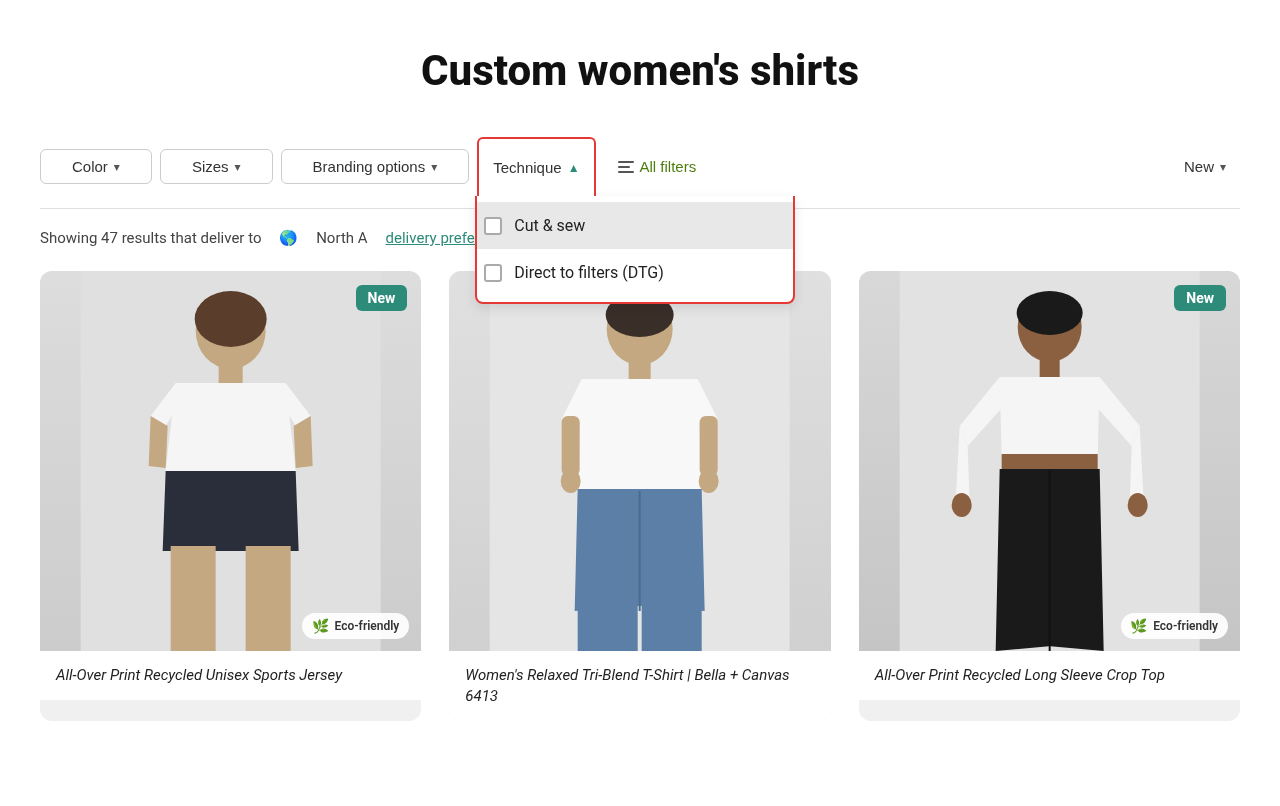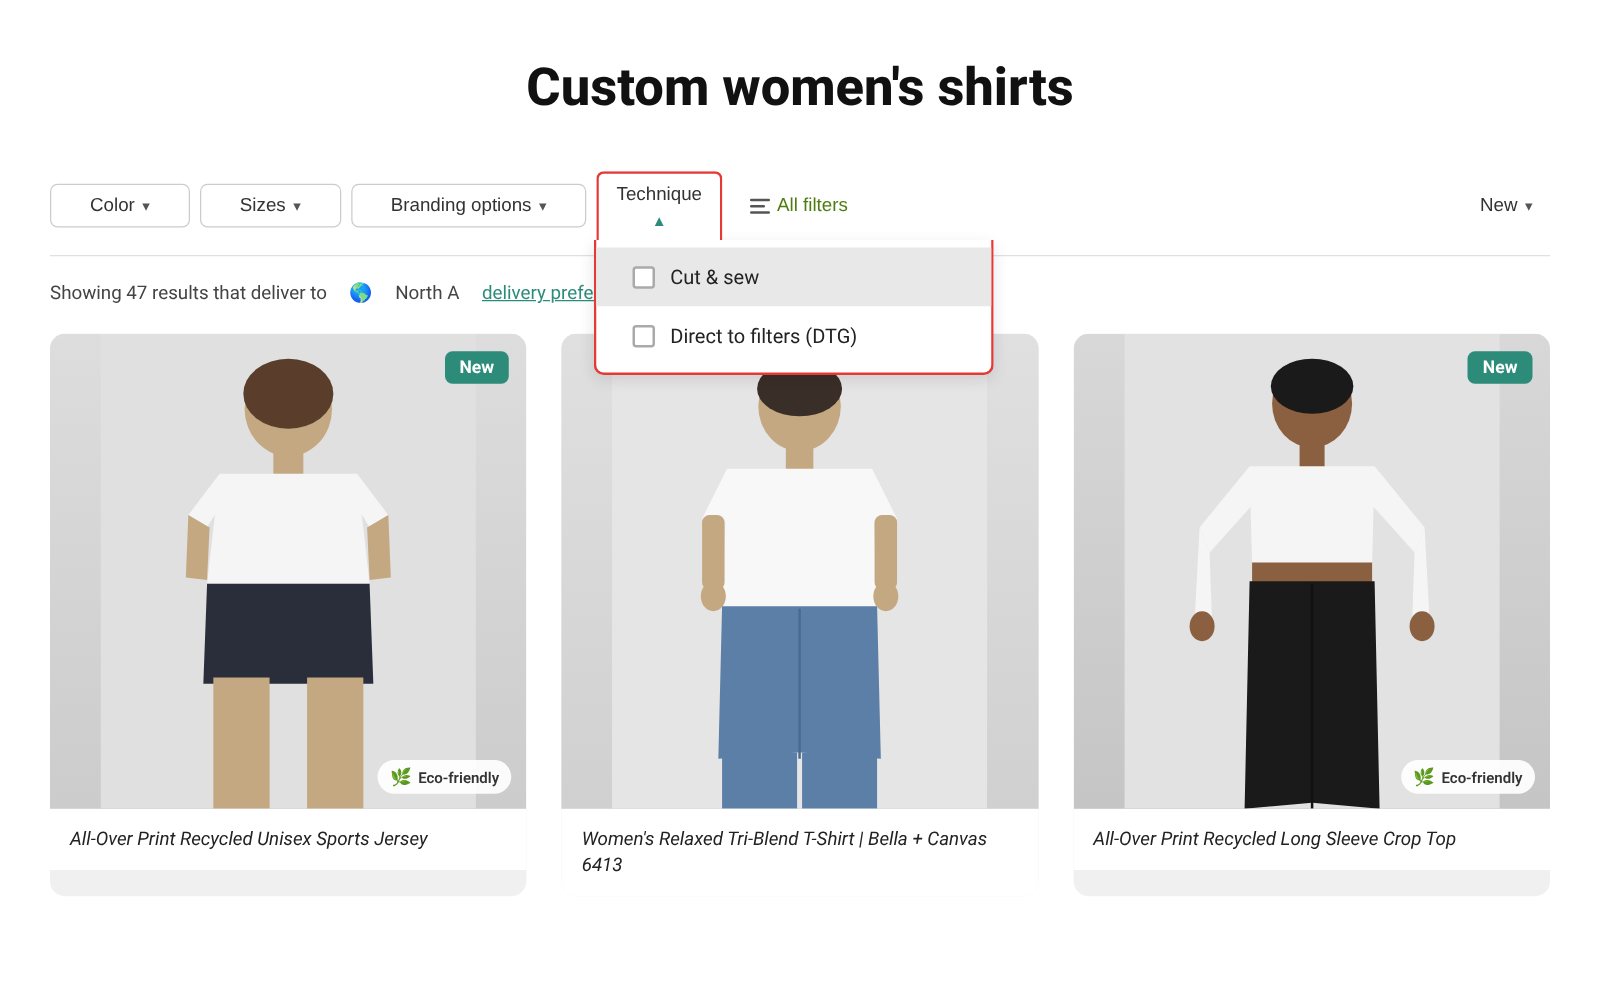--- a/index.html
+++ b/index.html
@@ -92,52 +92,51 @@
 
     
     .technique-wrapper {
       position: relative;
     }
 
     .technique-btn {
       display: flex;
       align-items: center;
       gap: 6px;
-      padding: 8px 14px;
+      padding: 20px 14px;
       border: 2px solid #e53935;
       border-radius: 6px 6px 0 0;
       background: #fff;
       cursor: pointer;
       font-size: 15px;
       color: #333;
       border-bottom: none;
       z-index: 100;
       position: relative;
-      flex-direction: column;
     }
 
     .dropdown-menu {
       position: absolute;
       top: 100%;
       left: -2px;
       width: 320px;
       background: #fff;
       border: 2px solid #e53935;
       border-top: none;
       border-radius: 0 0 8px 8px;
       z-index: 99;
       padding: 6px 0;
       box-shadow: 0 4px 12px rgba(0,0,0,0.1);
     }
 
     .dropdown-item {
       display: flex;
       align-items: center;
       gap: 12px;
-      padding: 14px 29px;
+      padding: 14px 7px;
       cursor: pointer;
       font-size: 16px;
       color: #222;
     }
     .dropdown-item.highlighted { background: #e8e8e8; }
 
     .checkbox {
       width: 18px;
       height: 18px;
       border: 2px solid #aaa;

